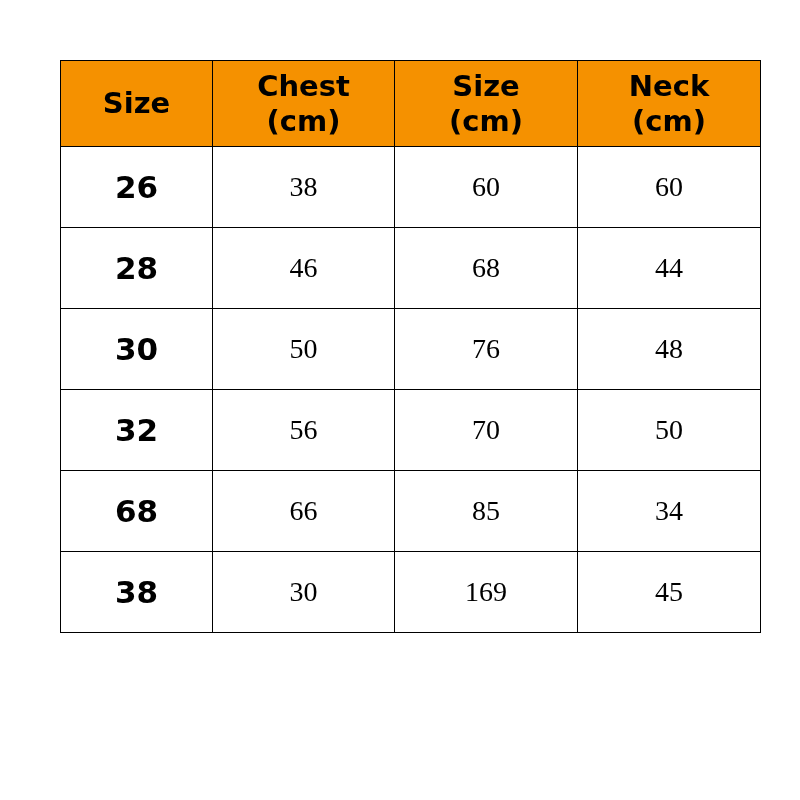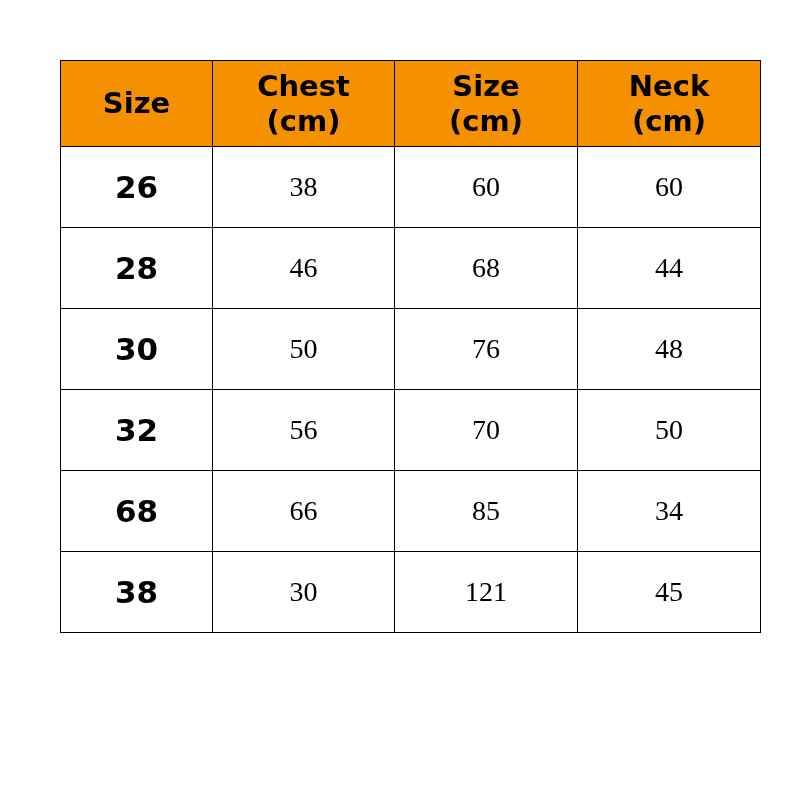--- a/index.html
+++ b/index.html
@@ -125,19 +125,19 @@
         </tr>
         <tr>
           <td class="size-cell">68</td>
           <td>66</td>
           <td>85</td>
           <td>34</td>
         </tr>
         <tr>
           <td class="size-cell">38</td>
           <td>30</td>
-          <td>121</td>
+          <td>169</td>
           <td>45</td>
         </tr>
       </tbody>
     </table>
   </div>
 </div>
 
 </body></html>

